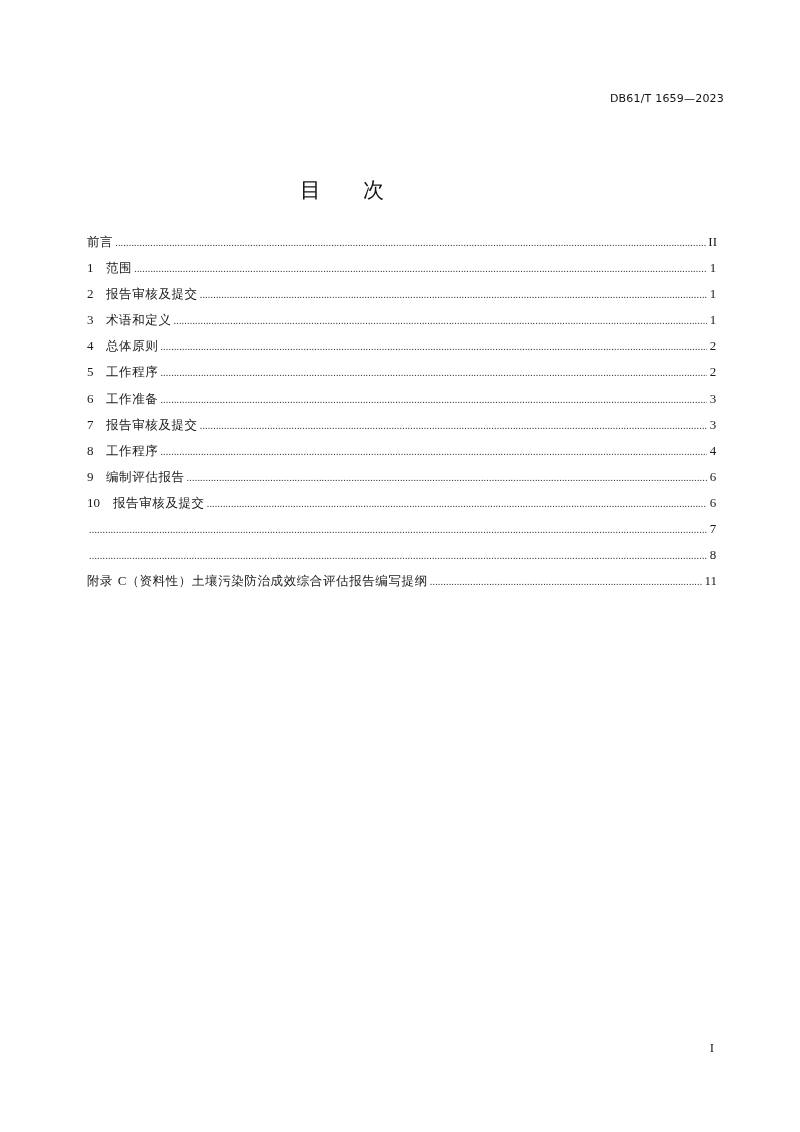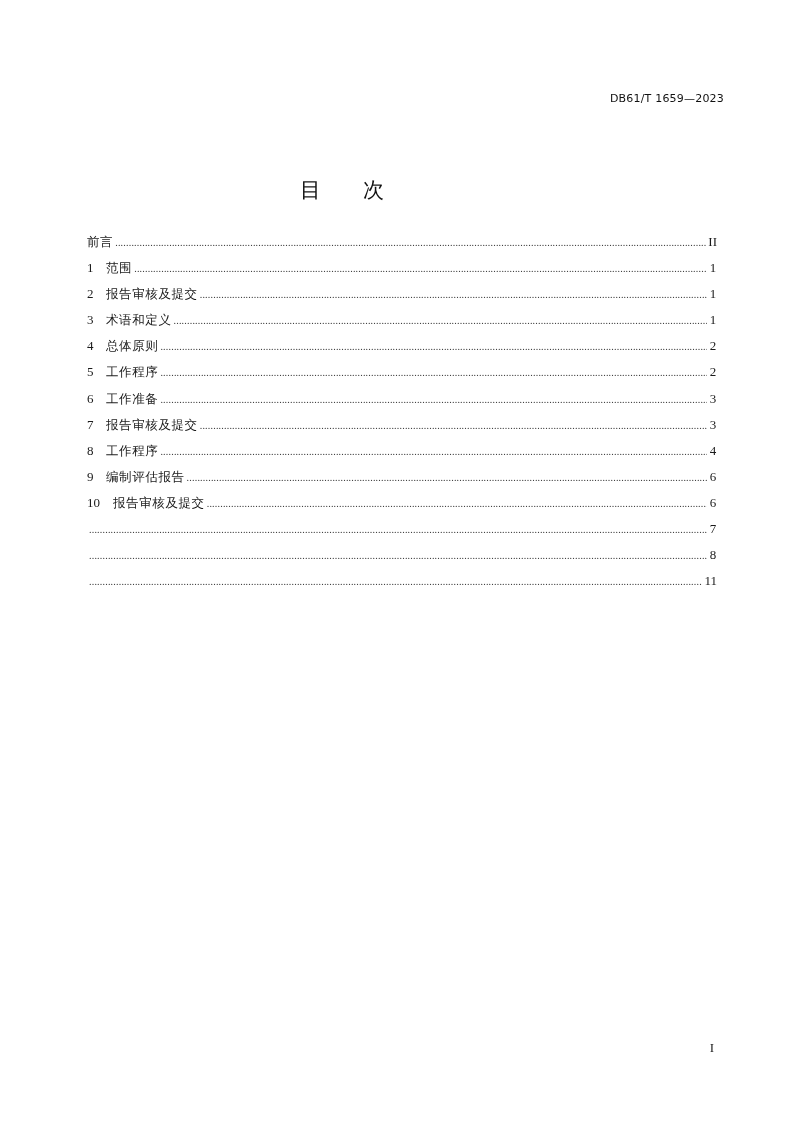--- a/index.html
+++ b/index.html
@@ -182,18 +182,19 @@
   </li>
   <li class="toc-item">
     <span class="toc-dots"></span>
     <span class="toc-page">7</span>
   </li>
   <li class="toc-item">
     <span class="toc-dots"></span>
     <span class="toc-page">8</span>
   </li>
   <li class="toc-item">
+    <span class="toc-label"><span>附录</span> <span class="latin">C</span><span>（资料性）土壤污染防治成效综合评估报告编写提纲</span></span>
     <span class="toc-dots"></span>
     <span class="toc-page">11</span>
   </li>
 </ul>
 
 <div class="page-footer">I</div>
 
 </body></html>

